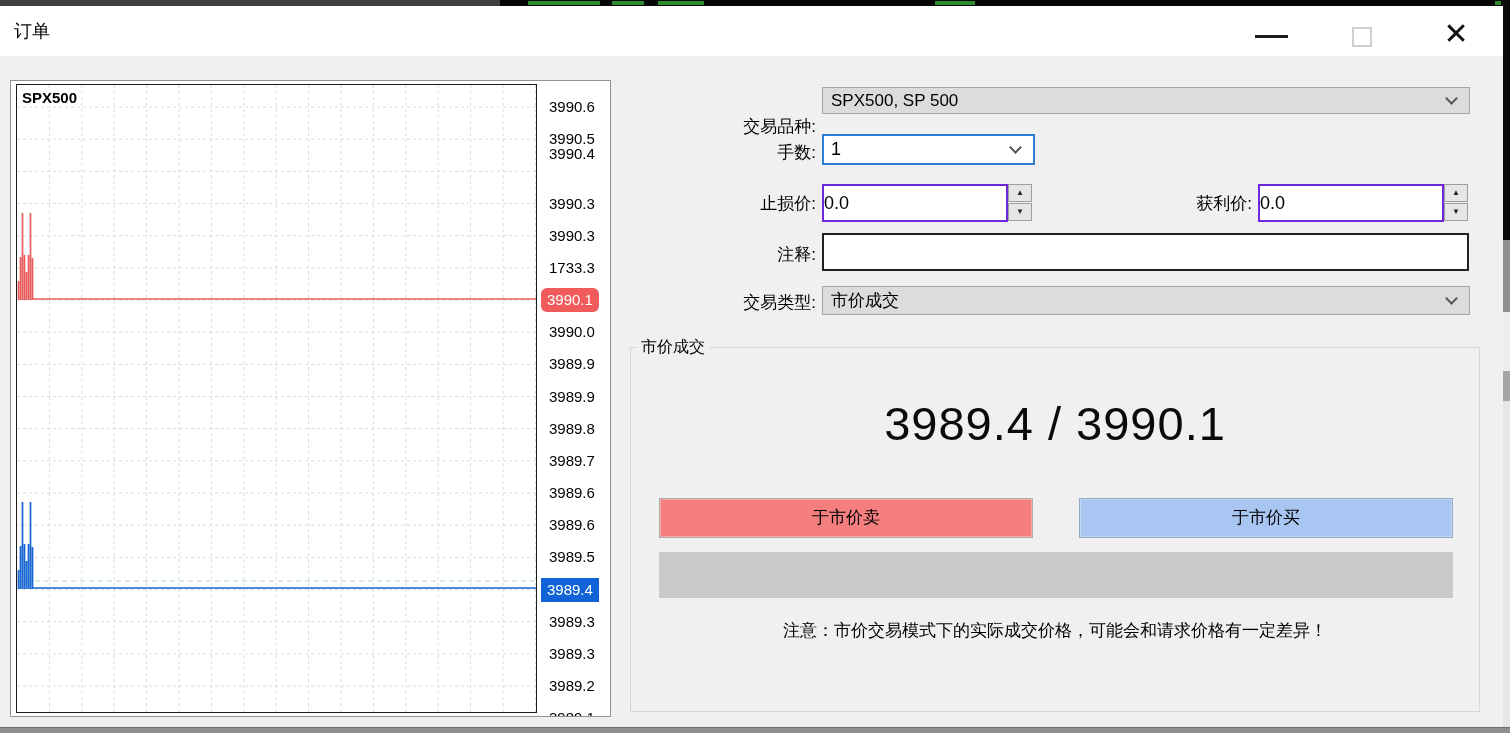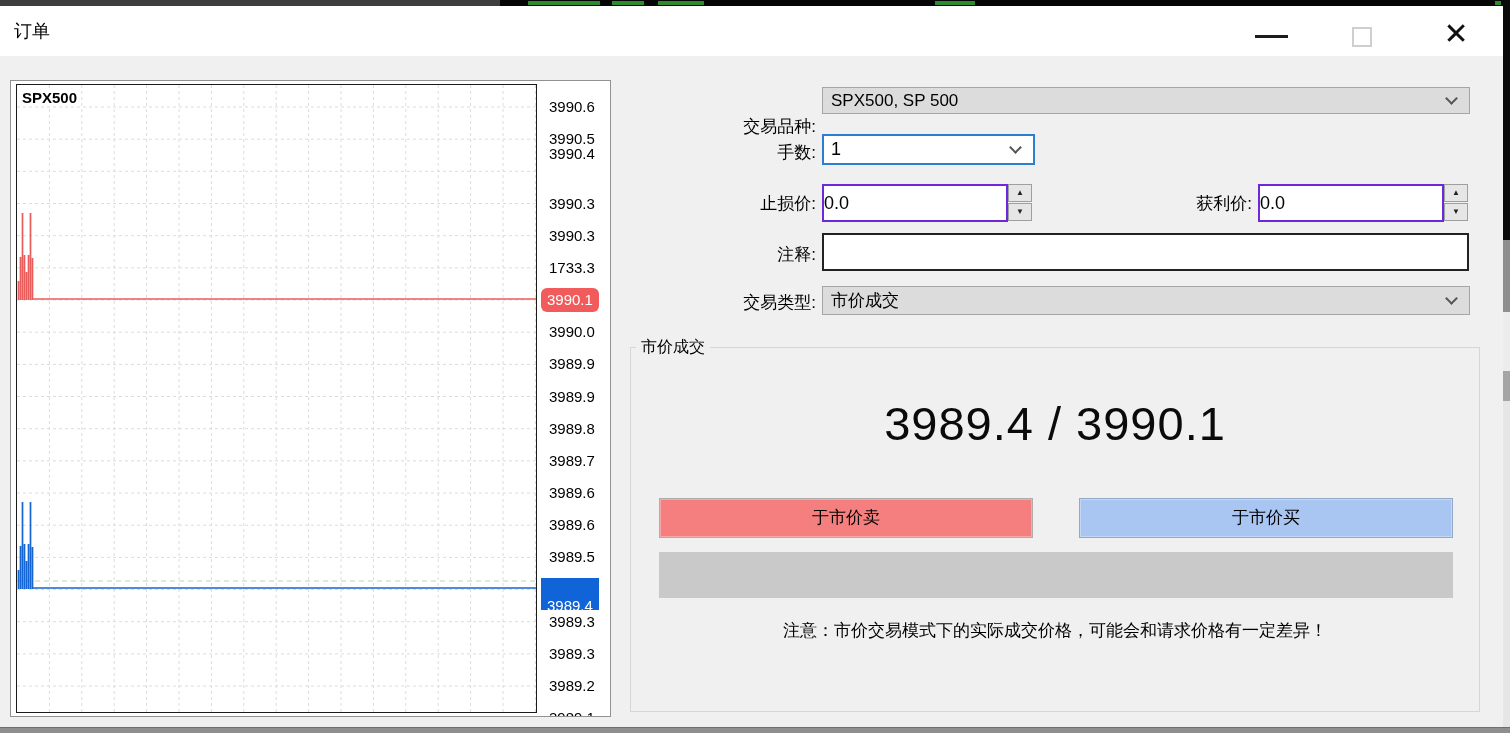--- a/index.html
+++ b/index.html
@@ -31,21 +31,21 @@
   .body-bg { position:absolute; left:0; top:56px; width:1503px; height:671px; background:#f0f0f0; }
 
   
   .chart-panel { position:absolute; left:10px; top:80px; width:601px; height:637px; background:#fff; border:1px solid #929292; overflow:hidden; }
   .plot { position:absolute; left:5px; top:3px; width:521px; height:629px; border:1px solid #1b1b1b; background:#fff; }
   .plot svg { position:absolute; left:0; top:0; }
   .symbol-label { position:absolute; left:5px; top:4px; font-size:15px; font-weight:600; color:#000; background:#fff; padding-right:3px; z-index:3; }
   .ladder { position:absolute; left:530px; top:0; width:70px; height:100%; }
   .ladder-item { position:absolute; left:0; height:24px; line-height:24px; font-size:15px; padding-left:8px; color:#000; white-space:nowrap; }
   .ladder-item.ask { background:#f25b5b; color:#fff; padding:0 6px; left:0px; }
-  .ladder-item.bid { background:#1164d8; color:#fff; padding:16px 6px; left:0px; }
+  .ladder-item.bid { background:#1164d8; color:#fff; padding:0 6px; left:0px; }
 
   
   .flabel { position:absolute; font-size:17px; text-align:right; color:#000; }
   .select-box { position:absolute; background:#dcdcdc; border:1px solid #a6a6a6; font-size:17px; line-height:25px; padding-left:8px; color:#000; }
   .chev { position:absolute; right:13px; top:50%; width:9px; height:9px; margin-top:-7px;
           border-right:2px solid #555; border-bottom:2px solid #555; transform:rotate(45deg); }
   .combo-volume { position:absolute; left:822px; top:134px; width:213px; height:31px; background:#fff; border:2px solid #2e7dd2; font-size:18px; line-height:27px; padding-left:7px; }
   .num-input { position:absolute; background:#fff; border:2px solid #6d28d9; font-size:18px; text-align:left; padding-right:6px; font-family:"Liberation Sans", sans-serif; }
   .spin { position:absolute; width:24px; height:37px; }
   .spin-btn { position:absolute; left:0; width:24px; height:18px; background:#e6e6e6; border:1px solid #9f9f9f; font-size:8px; color:#222; text-align:center; line-height:16px; }

